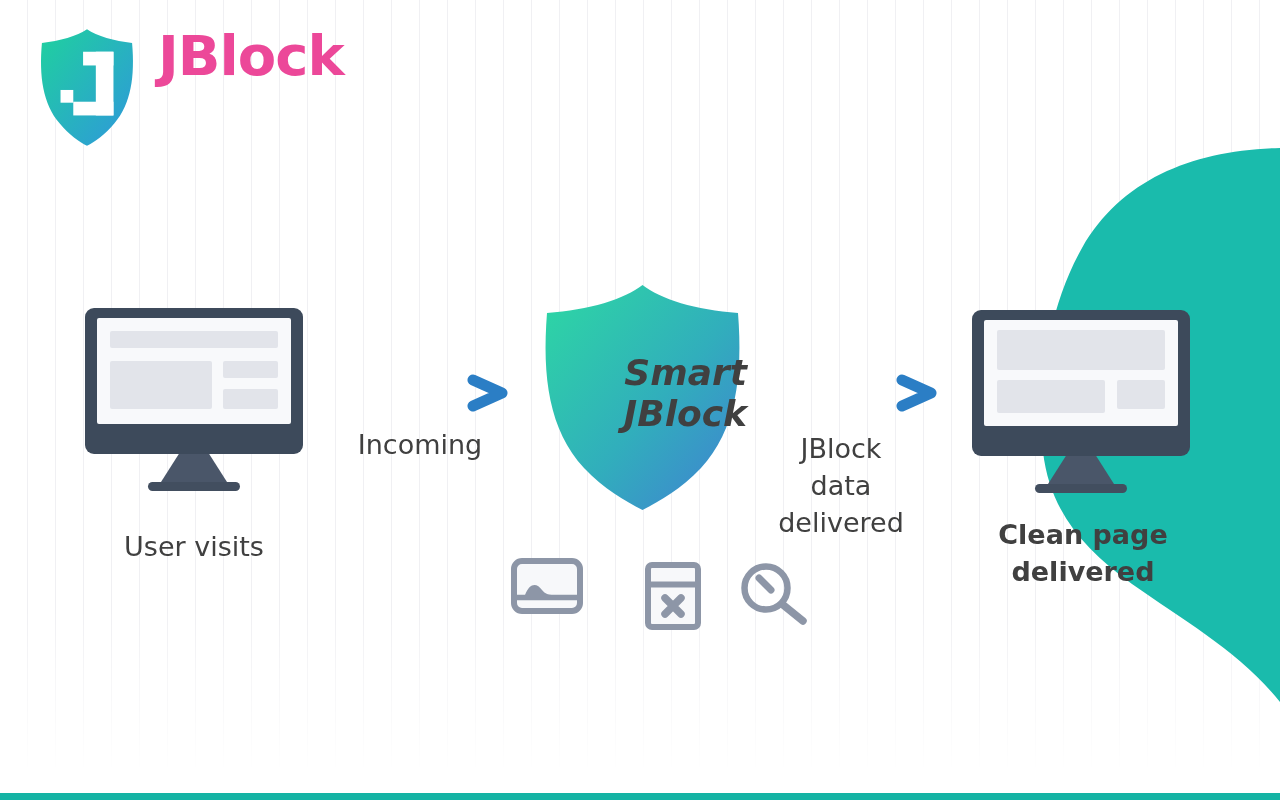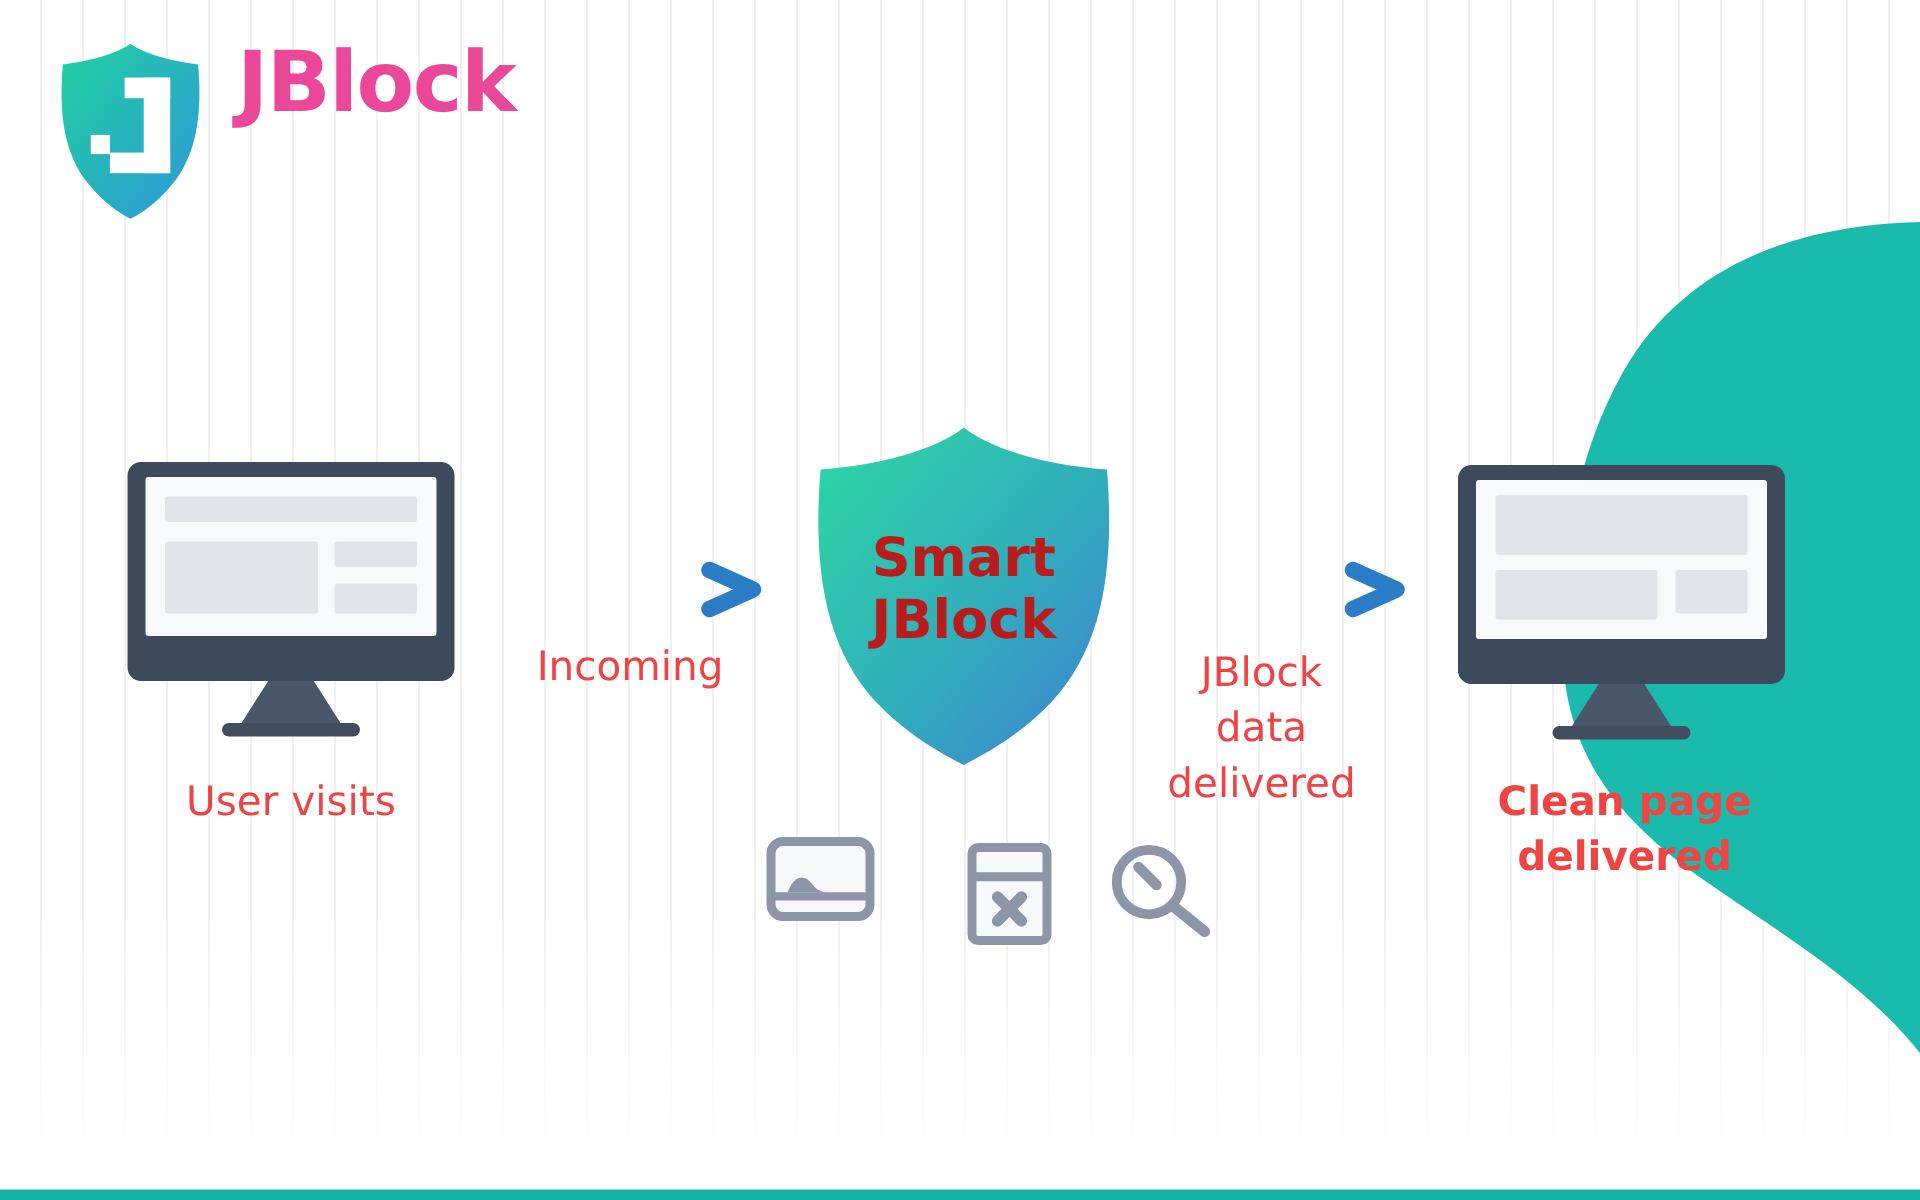--- a/index.html
+++ b/index.html
@@ -36,28 +36,28 @@
              padding:10px 12px 0; box-sizing:border-box; }
   .m-screen { position:relative; width:194px; height:106px; background:#f8f9fb; border-radius:2px; }
   .m-screen .blk { position:absolute; background:#e2e4ea; border-radius:2px; }
   .m-neck { width:66px; height:28px; margin:0 auto; background:#4a5669;
             clip-path:polygon(27% 0, 73% 0, 100% 100%, 0 100%); }
   .m-base { width:92px; height:9px; margin:0 auto; background:#424e5f; border-radius:5px; }
 
   
   .flow-label {
     position:absolute; z-index:3; text-align:center;
-    color:#ef4444; font-size:27px; line-height:37px; font-weight:500;
+    color:#404040; font-size:27px; line-height:37px; font-weight:500;
   }
 
   
   .shield-wrap { position:absolute; left:538px; top:282px; width:209px; height:232px; z-index:2; }
   .shield-text {
-    position:absolute; left:0; top:70px; width:209px; text-align:center;
-    color:#b91c1c; font-size:36px; line-height:41px; font-weight:700; z-index:3;
+    position:absolute; left:0; top:70px; width:209px; text-align:right;
+    color:#404040; font-size:36px; line-height:41px; font-weight:700; z-index:3;font-style:italic;
   }
 
   .arrow-svg { position:absolute; z-index:2; }
 
   
   .blocked-icon { position:absolute; z-index:2; }
 </style>
 </head>
 <body>
 
@@ -102,21 +102,21 @@
       <div class="m-screen">
         <div class="blk" style="left:13px; top:13px;  width:168px; height:17px;"></div>
         <div class="blk" style="left:13px; top:43px;  width:102px; height:48px;"></div>
         <div class="blk" style="left:126px;top:43px;  width:55px;  height:17px;"></div>
         <div class="blk" style="left:126px;top:71px;  width:55px;  height:20px;"></div>
       </div>
     </div>
     <div class="m-neck"></div>
     <div class="m-base"></div>
   </div>
-  <div class="flow-label" style="left:85px; top:516px; width:218px;">
+  <div class="flow-label" style="left:85px; top:528px; width:218px;">
     <div>User visits</div>
   </div>
 
   <svg class="arrow-svg" style="left:334px; top:374px;" width="178" height="38" viewBox="0 0 178 38">
     <defs>
       <linearGradient id="ag1" x1="0" y1="0" x2="1" y2="0">
         <stop offset="0" stop-color="#2ebca7"></stop>
         <stop offset="1" stop-color="#2b7ec5"></stop>
       </linearGradient>
     </defs>

